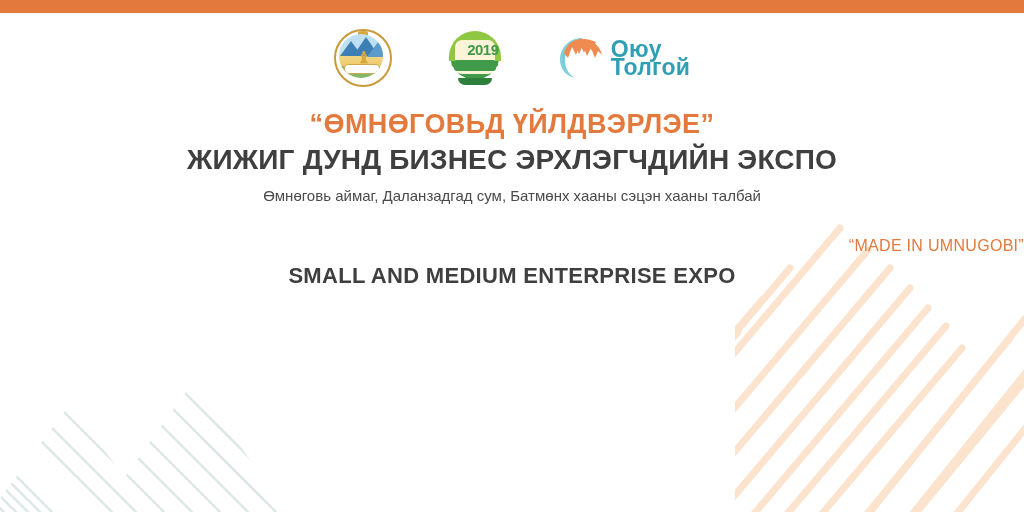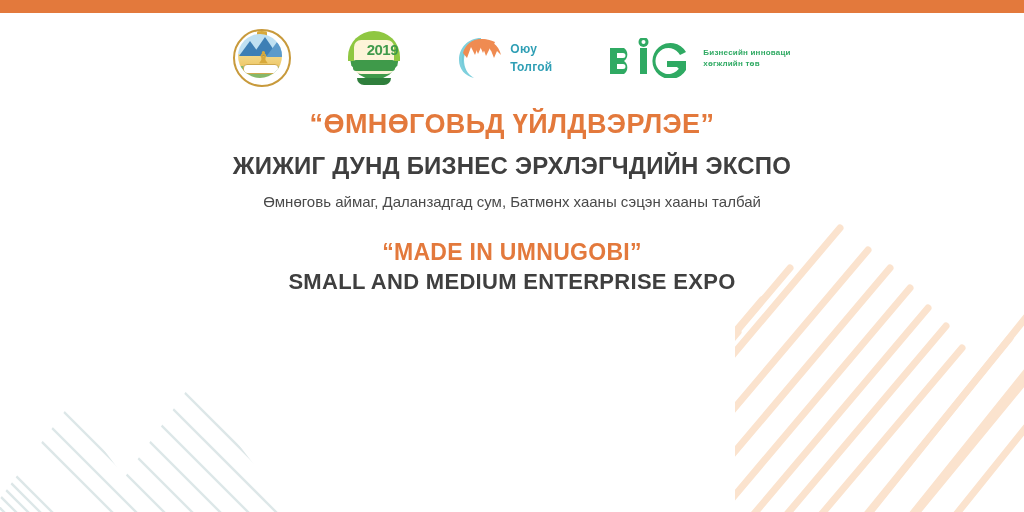--- a/index.html
+++ b/index.html
@@ -160,21 +160,21 @@
 
   
   .ot-mark {
     position: relative;
     width: 48px; height: 44px;
     margin-right: 5px;
   }
   .ot-text {
     color: #2f9fb5;
     font-weight: bold;
-    font-size: 12px;
+    font-size: 23px;
     line-height: 18px;
     letter-spacing: 0.2px;
   }
 
   
   .big-mark { position: relative; width: 86px; height: 40px; margin-right: 9px; }
   .big-text {
     color: #2faa63;
     font-size: 8px;
     font-weight: bold;
@@ -193,44 +193,45 @@
   }
   #title-mn-quoted {
     color: #e3793c;
     font-size: 27px;
     font-weight: bold;
     line-height: 33px;
     letter-spacing: 0.4px;
   }
   #title-mn-main {
     color: #3f3f3f;
-    font-size: 24px;
+    font-size: 28px;
     font-weight: bold;
     line-height: 34px;
     letter-spacing: 0.2px;
-    margin-top: 8px;
+    margin-top: 2px;
   }
   #venue-line {
     color: #4a4a4a;
     font-size: 15px;
     line-height: 22px;
     margin-top: 8px;
   }
   #date-line {
     color: #4a4a4a;
     font-size: 16px;
     line-height: 22px;
   }
   #title-en-quoted {
     color: #e3793c;
-    font-size: 23px;
-    font-weight: bold;
+    font-size: 16px;
+    font-weight: normal;
     line-height: 26px;
     margin-top: 26px;
     letter-spacing: 0.3px;
+    text-align: right;
   }
   #title-en-main {
     color: #3f3f3f;
     font-size: 22px;
     font-weight: bold;
     line-height: 28px;
     margin-top: 3px;
     letter-spacing: 0.3px;
   }
 </style>
@@ -335,43 +336,20 @@
           <path d="M24 3 C15 3 8 9 6 17 L10 22 L14 11 L18 19 L22 8 L26 17 L30 7 L34 15
                    L38 6 C34 4 29 3 24 3 Z" fill="#ef8b51"></path>
         </svg>
       </div>
       <div class="ot-text">
         <div>Оюу</div>
         <div>Толгой</div>
       </div>
     </div>
 
-    <div class="logo">
-      <div class="big-mark">
-        <svg viewBox="0 0 86 40" width="86" height="40" xmlns="http://www.w3.org/2000/svg">
-
-          <path d="M2 10 h14 a8 8 0 0 1 0 13 a8 8 0 0 1 0 13 H2 Z
-                   M9 15 v5 h6 a2.5 2.5 0 0 0 0 -5 Z
-                   M9 26 v5 h6 a2.5 2.5 0 0 0 0 -5 Z" fill="#2faa63"></path>
-
-          <rect x="32" y="10" width="7" height="26" fill="#2faa63"></rect>
-
-          <circle cx="35.5" cy="4" r="5" fill="#2faa63"></circle>
-          <circle cx="35.5" cy="4" r="2" fill="#ffffff"></circle>
-
-          <path d="M72 17 a13 13 0 1 0 0 12 h-13 v-6 h19 v9 a18 18 0 1 1 0 -18 Z" fill="#2faa63"></path>
-
-          <path d="M64 24 l10 0 l0 10 l-3 -3 l-6 -6 Z" fill="#2faa63"></path>
-        </svg>
-      </div>
-      <div class="big-text">
-        <div>Бизнесийн инноваци</div>
-        <div>хөгжлийн төв</div>
-      </div>
-    </div>
   </div>
 
   <div id="headline">
     <div id="title-mn-quoted">“ӨМНӨГОВЬД ҮЙЛДВЭРЛЭЕ”</div>
     <div id="title-mn-main">ЖИЖИГ ДУНД БИЗНЕС ЭРХЛЭГЧДИЙН ЭКСПО</div>
     <div id="venue-line">Өмнөговь аймаг, Даланзадгад сум, Батмөнх хааны сэцэн хааны талбай</div>
     <div id="title-en-quoted">“MADE IN UMNUGOBI”</div>
     <div id="title-en-main">SMALL AND MEDIUM ENTERPRISE EXPO</div>
   </div>
 

